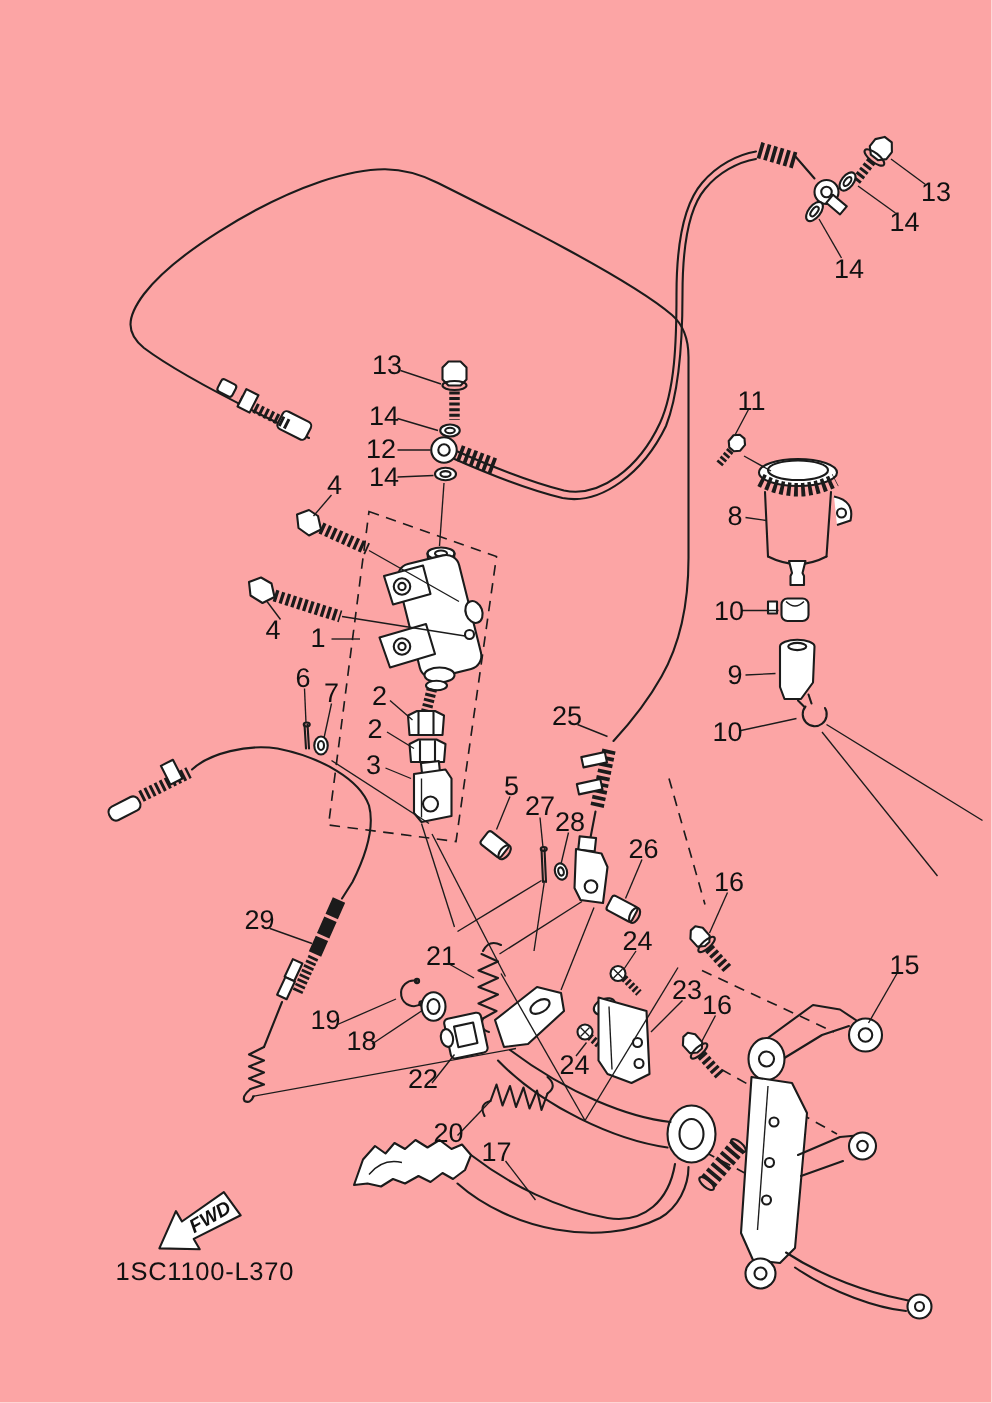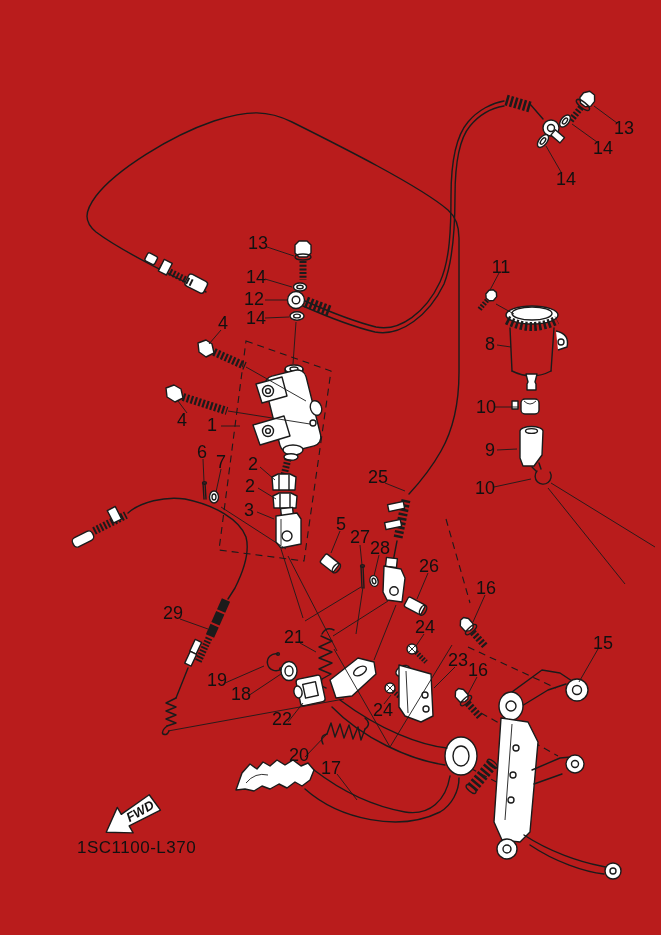--- a/index.html
+++ b/index.html
@@ -1,16 +1,16 @@
 <!DOCTYPE html>
 <html><head>
 <meta charset="utf-8">
 <style>
   html,body{margin:0;padding:0;background:#fff;}
-  .page{position:relative;width:661px;height:935px;background:#b91c1c;overflow:hidden;
+  .page{position:relative;width:661px;height:935px;background:#fca5a5;overflow:hidden;
         font-family:"Liberation Sans",sans-serif;}
   svg{display:block;}
   .callout{font:18px "Liberation Sans",sans-serif;fill:#111;text-anchor:middle;}
   .partcode{font:17px "Liberation Sans",sans-serif;fill:#111;letter-spacing:.5px;}
   .fwdtext{font:italic bold 13px "Liberation Sans",sans-serif;fill:#111;}
   .ln{stroke:#1b1b1b;fill:none;stroke-width:1.4;stroke-linecap:round;stroke-linejoin:round;}
   .thin{stroke:#1b1b1b;fill:none;stroke-width:.9;}
   .dash{stroke:#1b1b1b;fill:none;stroke-width:1.1;stroke-dasharray:7 5;}
   .rib{stroke:#1b1b1b;fill:none;stroke-linecap:butt;}
   .wfill{fill:#fff;stroke:#1b1b1b;stroke-width:1.4;stroke-linejoin:round;}

